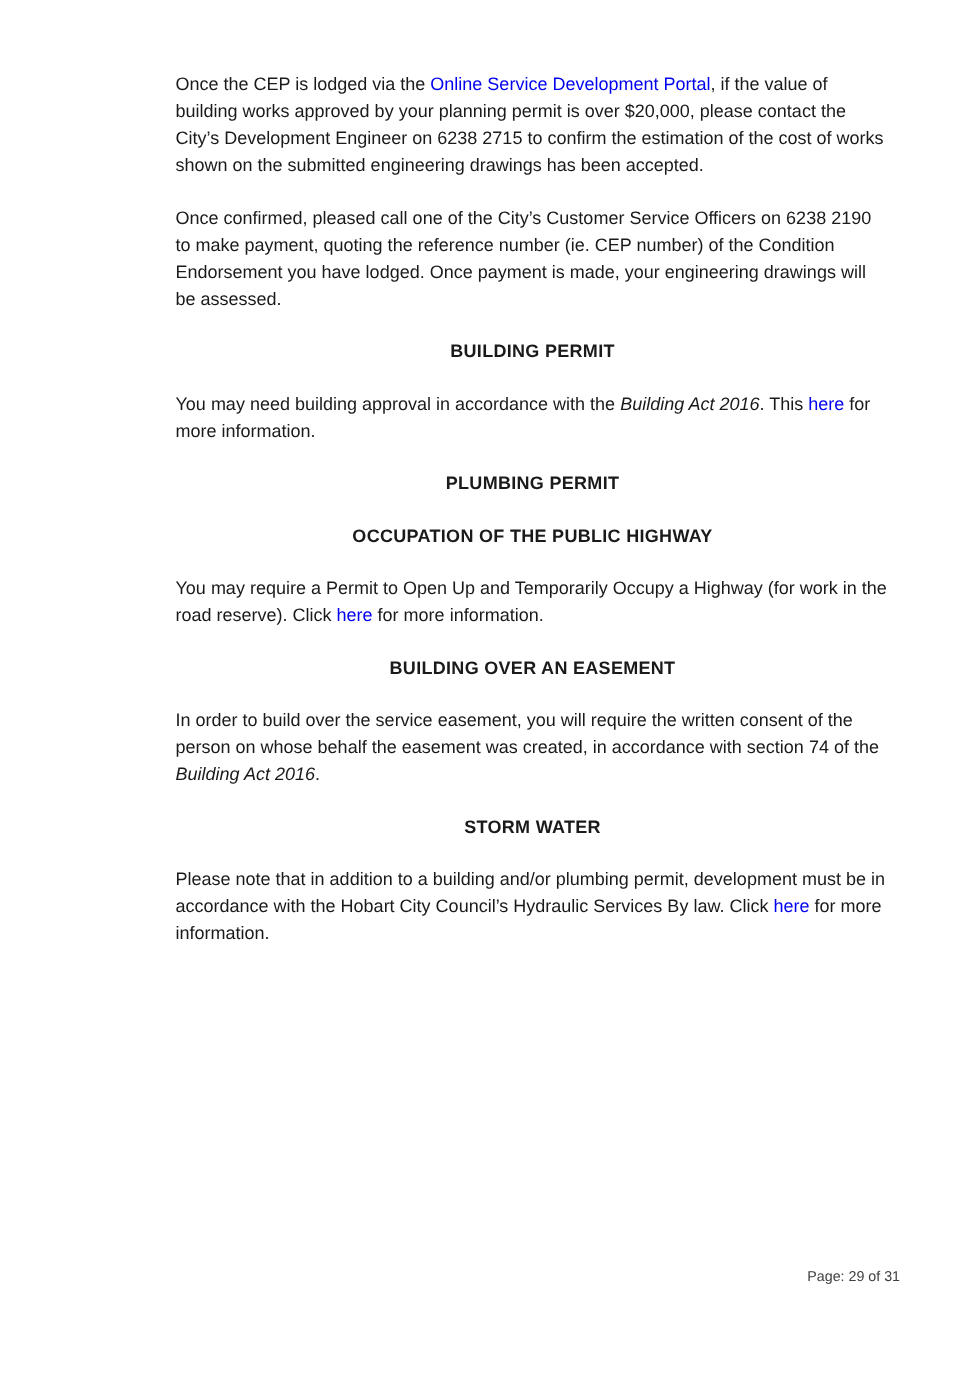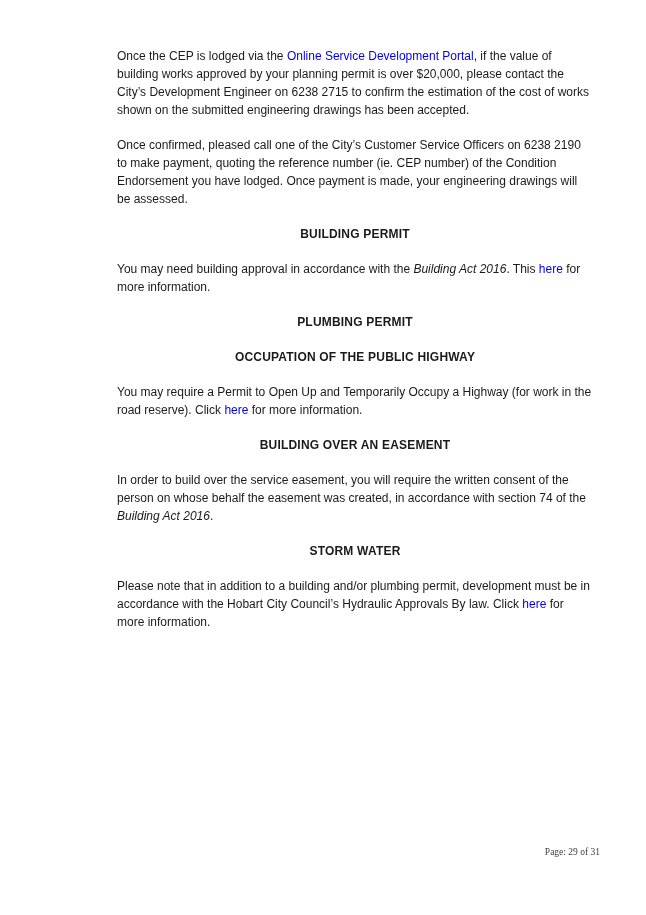--- a/index.html
+++ b/index.html
@@ -48,21 +48,20 @@
     white-space: pre-wrap;
     margin-top: 40px;
   }
   .page-footer {
     position: absolute;
     top: 846px;
     right: 46px;
     font-size: 9.5px;
     line-height: 12px;
     color: var(--footer-color);
-    font-family: Liberation Serif, serif;
   }
 </style>
 </head>
 <body>
 
 <div class="page">
   <div class="content">
 
 
     <p class="para"><span class="seg">Once the CEP is lodged via the </span><a class="link">Online Service Development Portal</a><span class="seg">, if the value of building works approved by your planning permit is over $20,000, please contact the City’s Development Engineer on 6238 2715 to confirm the estimation of the cost of works shown on the submitted engineering drawings has been accepted.</span></p>
@@ -80,18 +79,18 @@
     <h2 class="heading">OCCUPATION OF THE PUBLIC HIGHWAY</h2>
 
     <p class="para"><span class="seg">You may require a Permit to Open Up and Temporarily Occupy a Highway (for work in the road reserve). Click </span><a class="link">here</a><span class="seg"> for more information.</span></p>
 
     <h2 class="heading">BUILDING OVER AN EASEMENT</h2>
 
     <p class="para"><span class="seg">In order to build over the service easement, you will require the written consent of the person on whose behalf the easement was created, in accordance with section 74 of the </span><span class="seg italic">Building Act 2016</span><span class="seg">.</span></p>
 
     <h2 class="heading">STORM WATER</h2>
 
-    <p class="para"><span class="seg">Please note that in addition to a building and/or plumbing permit, development must be in accordance with the Hobart City Council’s Hydraulic Approvals By law. Click </span><a class="link">here</a><span class="seg"> for more information.</span></p>
+    <p class="para"><span class="seg">Please note that in addition to a building and/or plumbing permit, development must be in accordance with the Hobart City Council’s Hydraulic Services By law. Click </span><a class="link">here</a><span class="seg"> for more information.</span></p>
 
   </div>
 
   <div class="page-footer">Page: 29 of 31</div>
 </div>
 
 </body></html>

